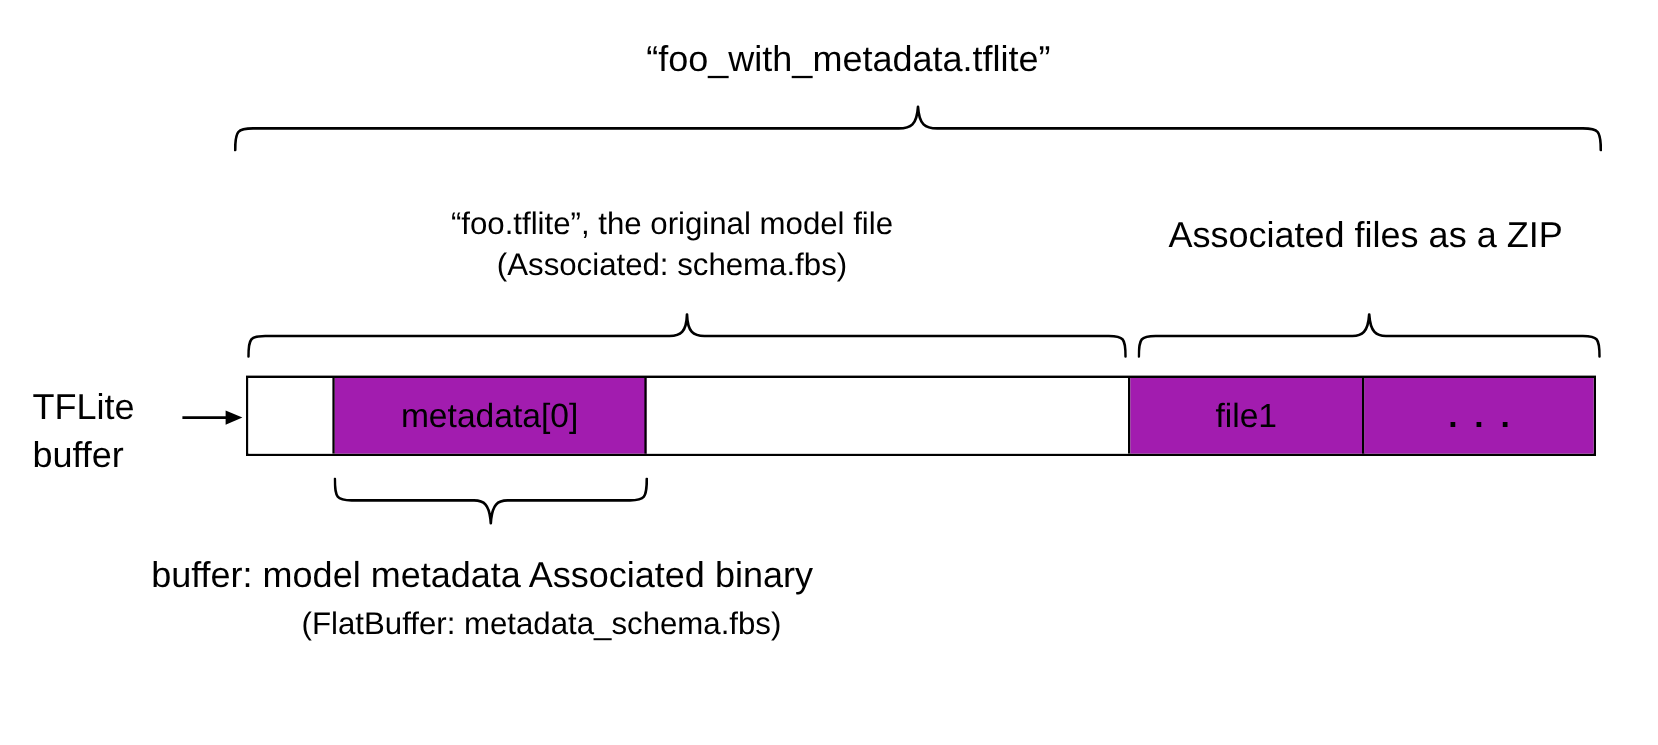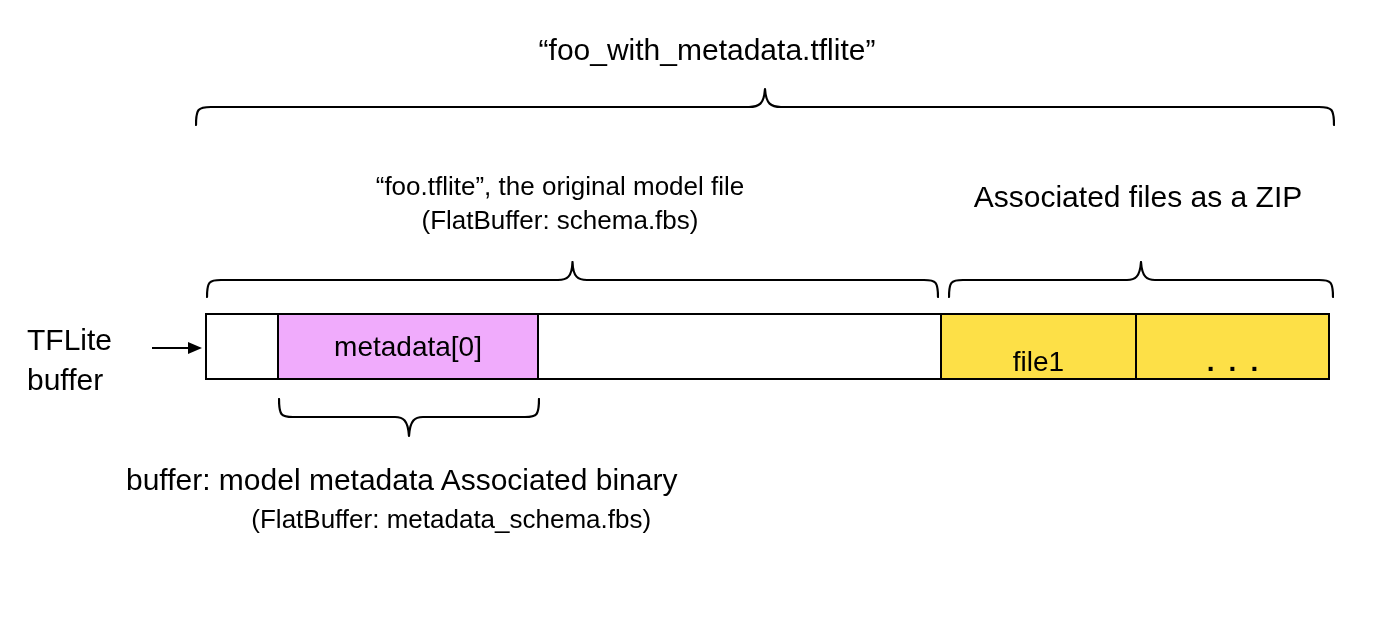--- a/index.html
+++ b/index.html
@@ -29,40 +29,40 @@
     border:2px solid #000000;box-sizing:border-box;
     display:flex;
   }
   .seg{
     height:100%;box-sizing:border-box;
     display:flex;align-items:center;justify-content:center;
     font-size:28px;
   }
   .seg.divider{border-right:2px solid #000000;}
   .seg-white{background:#ffffff;}
-  .seg-green{background:#f0abfc;}
-  .seg-gray{background:#fde047;align-items:flex-end;}
+  .seg-green{background:#a21caf;}
+  .seg-gray{background:#a21caf;}
   .seg-dots{letter-spacing:14px;font-weight:bold;padding-left:14px;}
   .annotation{left:126px;top:460px;font-size:30px;line-height:40px;}
   .annotation .schema-line{font-size:26px;line-height:38px;padding-left:99px;text-align:center;}
 </style>
 </head>
 <body>
 
 <div class="canvas">
 
   <div class="abs title">“foo_with_metadata.tflite”</div>
 
   <svg class="brace" style="left:195px;top:87px;" width="1140" height="40" viewBox="0 0 1140 40">
     <path d="M1,38 C1,22 3,20 16,20 L554,20 C564,20 569,17 570,2 C571,17 576,20 586,20 L1124,20 C1137,20 1139,22 1139,38"></path>
   </svg>
 
   <div class="abs model-label-group">
     <div class="label-main">“foo.tflite”, the original model file</div>
-    <div class="label-sub">(FlatBuffer: schema.fbs)</div>
+    <div class="label-sub">(Associated: schema.fbs)</div>
   </div>
   <div class="abs assoc-label">Associated files as a ZIP</div>
 
   <svg class="brace" style="left:206px;top:261px;" width="733" height="38" viewBox="0 0 733 38">
     <path d="M1,36 C1,21 3,19 15,19 L352,19 C361,19 366,16 366.5,1 C367,16 372,19 381,19 L718,19 C730,19 732,21 732,36"></path>
   </svg>
   <svg class="brace" style="left:948px;top:261px;" width="386" height="38" viewBox="0 0 386 38">
     <path d="M1,36 C1,21 3,19 15,19 L179,19 C187,19 192,16 193,1 C194,16 199,19 207,19 L371,19 C383,19 385,21 385,36"></path>
   </svg>
 

